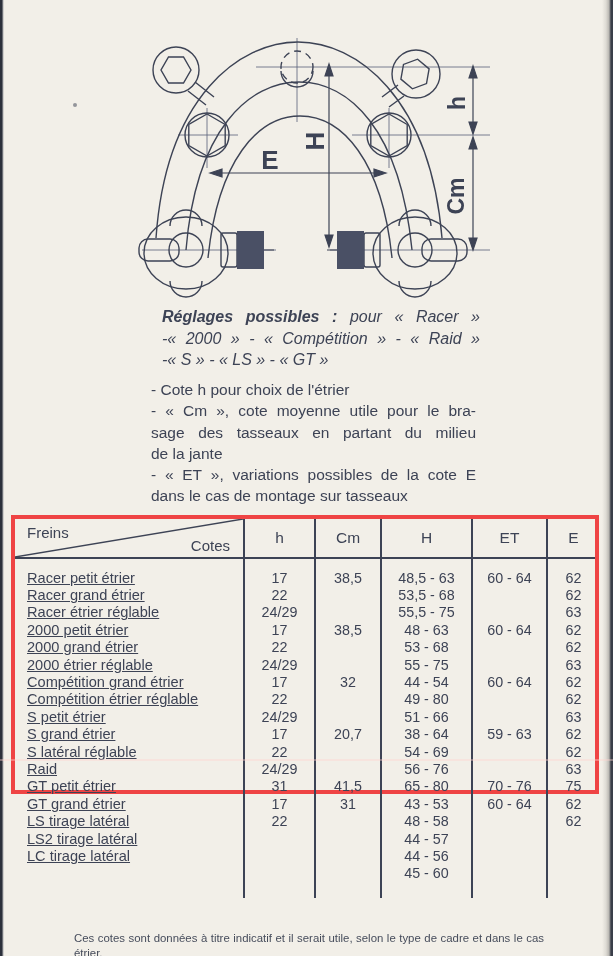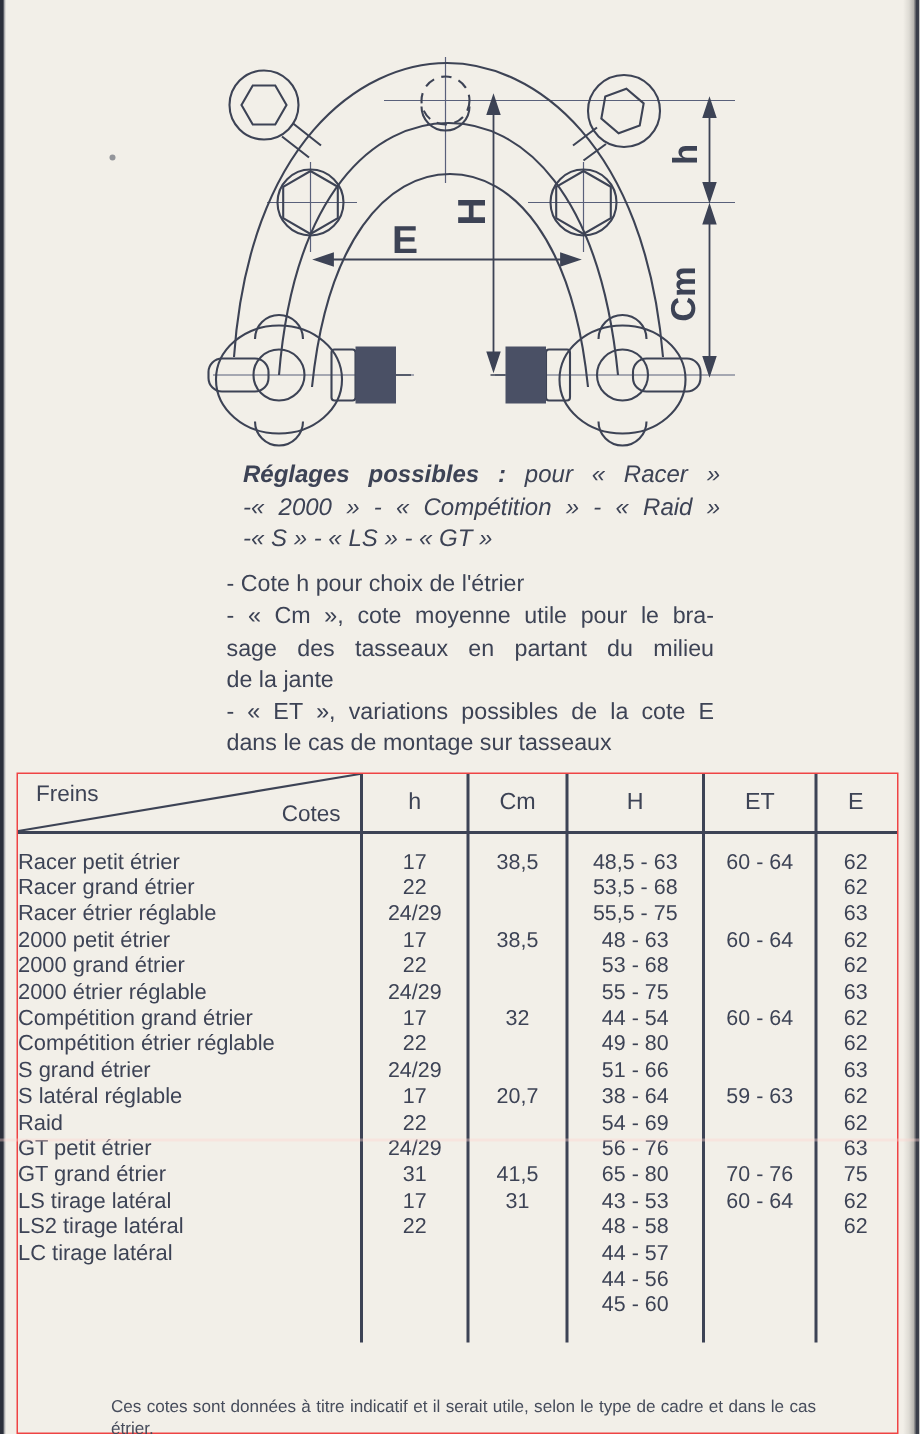--- a/index.html
+++ b/index.html
@@ -26,36 +26,36 @@
   #lbl-H{left:315px;top:141px;font-size:26px;}
   #lbl-h{left:457px;top:103px;font-size:23px;}
   #lbl-Cm{left:456px;top:196px;font-size:23px;}
 
   .intro{position:absolute;left:162px;top:306px;width:318px;font-size:16px;line-height:21.5px;font-style:italic;}
   .intro .fill,.notes .fill,.footer-note .fill{text-align:justify;text-align-last:justify;}
   .intro b{font-weight:700;}
 
   .notes{position:absolute;left:151px;top:379px;width:325px;font-size:15.5px;line-height:21.3px;}
 
-  .spec-table{position:absolute;left:11px;top:515px;width:588px;height:441px;
-    border:1px solid #ef4444;box-sizing:border-box;background:transparent;}
+  .spec-table{position:absolute;left:11px;top:515px;width:588px;height:279px;
+    border:4px solid #ef4444;box-sizing:border-box;background:transparent;}
   .thead{display:grid;grid-template-columns:230px 71px 66px 91px 75px 51px;height:40px;
     border-bottom:2px solid #3d4355;box-sizing:border-box;}
   .tbody{display:grid;grid-template-columns:230px 71px 66px 91px 75px 51px;height:339px;}
   .hcell{border-right:2px solid #3d4355;box-sizing:border-box;display:flex;align-items:center;justify-content:center;
     font-size:15.5px;}
   .hcell:last-child{border-right:none;}
   .corner{position:relative;justify-content:flex-start;}
   .corner-svg{position:absolute;left:0;top:0;}
   .corner-freins{position:absolute;left:12px;top:5px;font-size:15px;}
   .corner-cotes{position:absolute;right:13px;bottom:3px;font-size:15px;}
   .tcol{border-right:2px solid #3d4355;box-sizing:border-box;padding-top:10px;}
   .tcol:last-child{border-right:none;}
   .tcell{height:17.4px;font-size:14.3px;display:flex;align-items:center;justify-content:center;white-space:nowrap;}
-  .tcol-label .tcell{justify-content:flex-start;font-size:14.6px;}
+  .tcol-label .tcell{justify-content:flex-start;padding-left:12px;font-size:14.6px;text-decoration:underline;}
 
   .footer-note{position:absolute;left:74px;top:931px;width:470px;font-size:11.4px;line-height:14.6px;color:#464c5b;}
 </style>
 </head>
 <body>
 
 <div class="page">
   <div class="edge-left"></div>
   <div class="edge-right"></div>
   <div class="speck"></div>
@@ -172,20 +172,21 @@
     <div class="tbody">
         <div class="tcol tcol-label">
           <div class="tcell">Racer petit étrier</div>
           <div class="tcell">Racer grand étrier</div>
           <div class="tcell">Racer étrier réglable</div>
           <div class="tcell">2000 petit étrier</div>
           <div class="tcell">2000 grand étrier</div>
           <div class="tcell">2000 étrier réglable</div>
           <div class="tcell">Compétition grand étrier</div>
           <div class="tcell">Compétition étrier réglable</div>
+          <div class="tcell">S petit étrier</div>
           <div class="tcell">S grand étrier</div>
           <div class="tcell">S latéral réglable</div>
           <div class="tcell">Raid</div>
           <div class="tcell">GT petit étrier</div>
           <div class="tcell">GT grand étrier</div>
           <div class="tcell">LS tirage latéral</div>
           <div class="tcell">LS2 tirage latéral</div>
           <div class="tcell">LC tirage latéral</div>
         </div>
         <div class="tcol">

